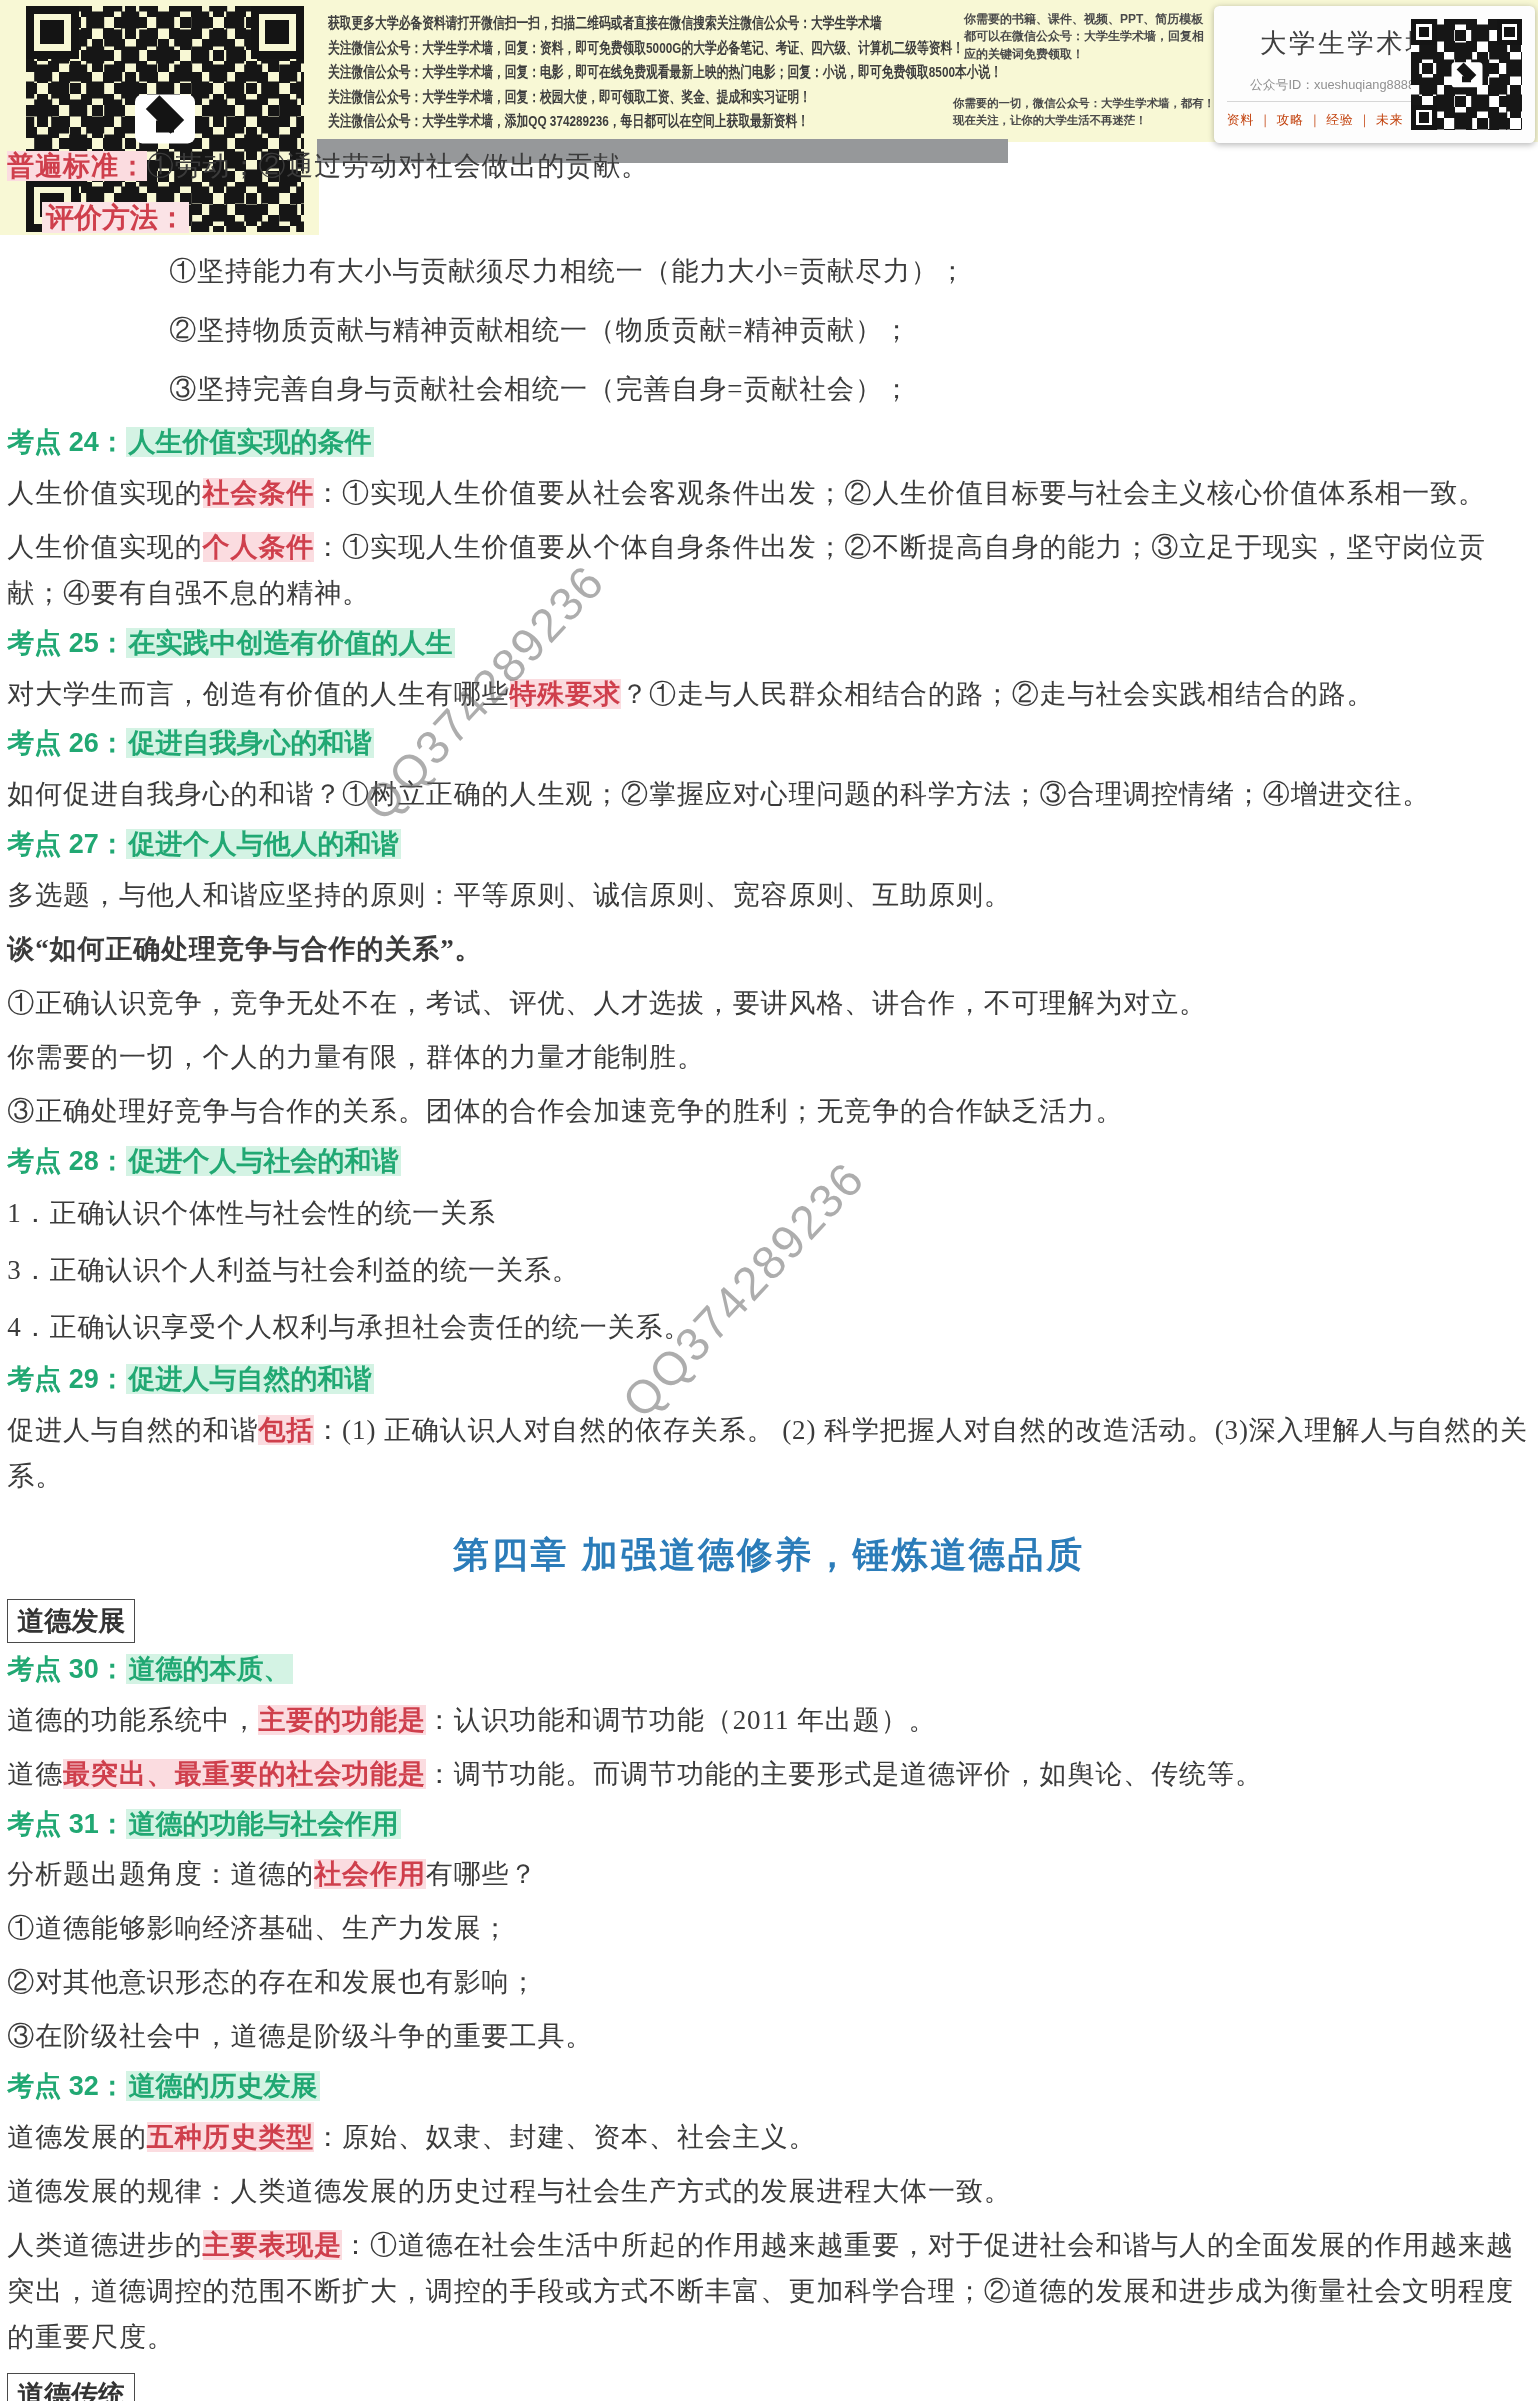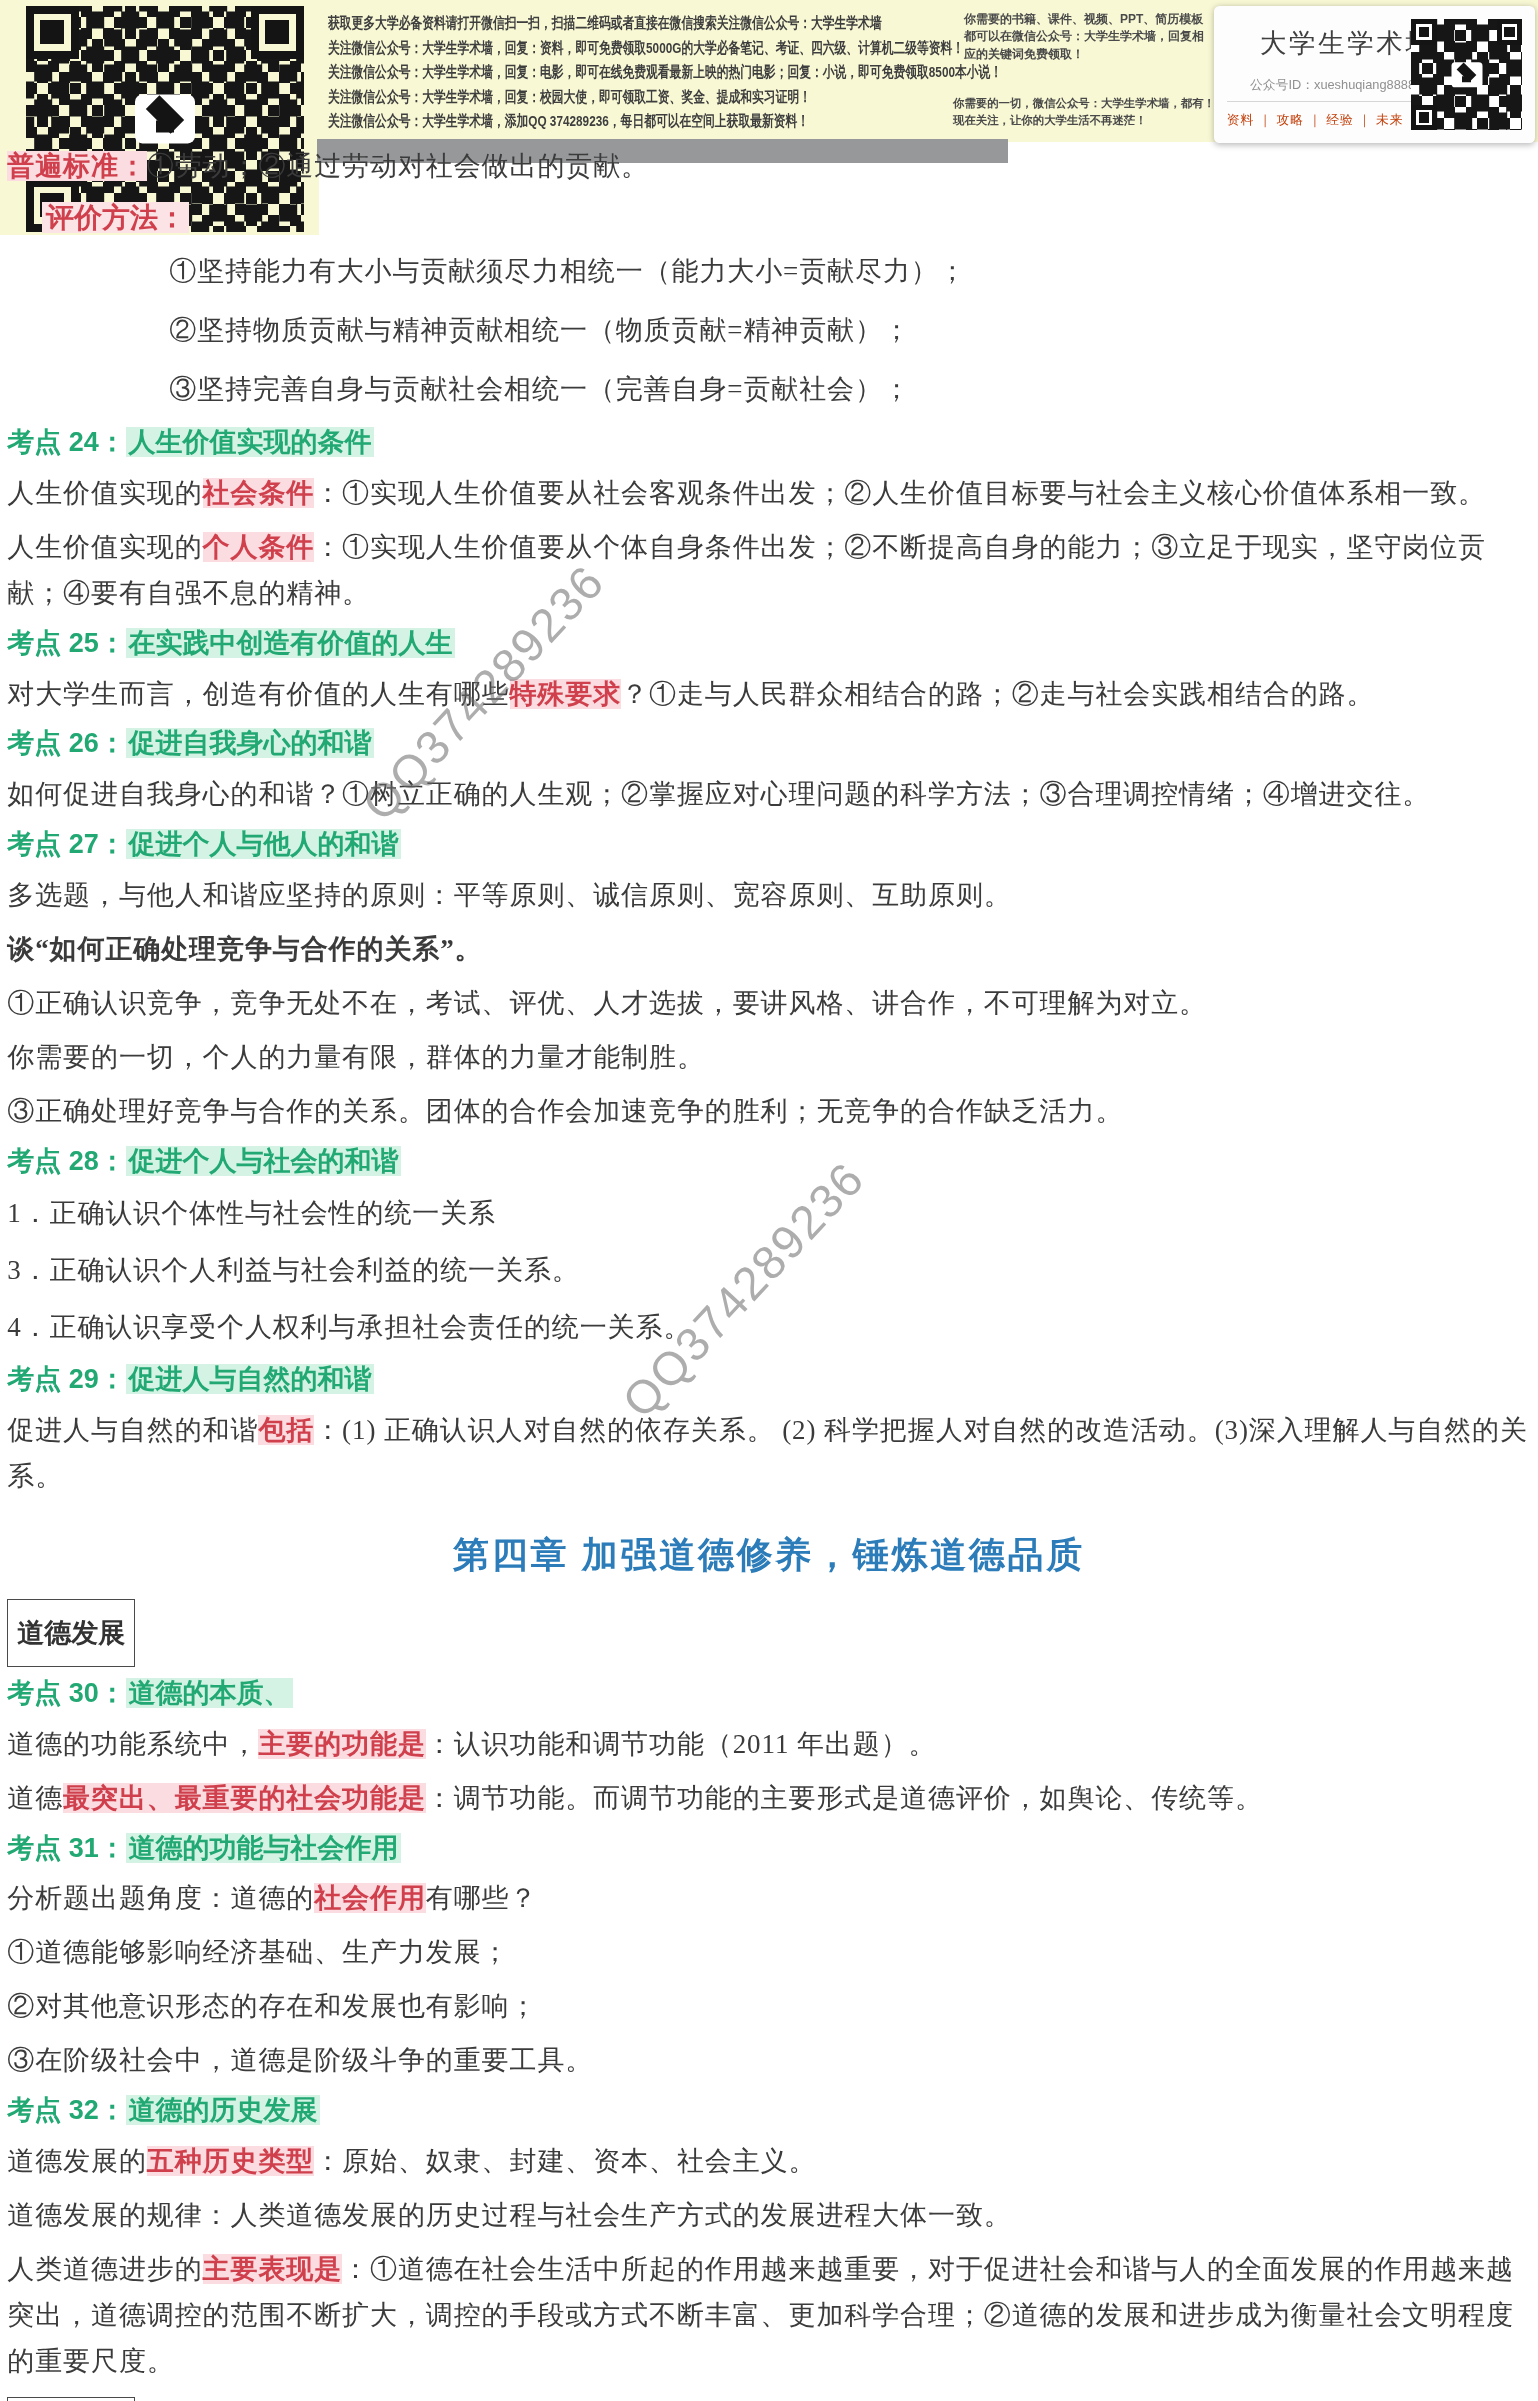--- a/index.html
+++ b/index.html
@@ -65,21 +65,21 @@
   .ul{text-decoration-thickness:1.8px;text-underline-offset:7.3px;}
   .kaodian{font-family:"Liberation Sans",sans-serif;font-weight:bold;font-size:27px;line-height:45px;
         color:#21a873;margin:0.9px 0;}
   .kd-title{background:#d4f3e4;padding:0 2.7px;text-align:center;}
   .redhead{font-family:"Liberation Sans",sans-serif;font-weight:bold;font-size:28px;line-height:49px;
         color:#cf3f4c;margin:0;padding-left:35px;}
   .redhead .rh{background:#fbe3e6;padding:0 3.6px;}
   .chapter{font-family:"Liberation Sans",sans-serif;font-weight:bold;font-size:36px;line-height:53px;
         color:#2b7cb9;text-align:center;margin:25.5px 0 18px;letter-spacing:2.7px;}
   .boxwrap{margin:9px 0 3.6px;}
-  .boxlabel{display:inline-block;border:1.8px solid #4a4a4a;padding:12px 9px;font-size:27px;line-height:42px;
+  .boxlabel{display:inline-block;border:1.8px solid #4a4a4a;padding:0 9px;font-size:27px;line-height:42px;
         font-weight:bold;color:#333;}
 </style>
 </head>
 <body>
 
 <div class="page">
 
   <div class="banner">
     <div class="b-lines">
         <div class="b-line">获取更多大学必备资料请打开微信扫一扫，扫描二维码或者直接在微信搜索关注微信公众号：大学生学术墙</div>

